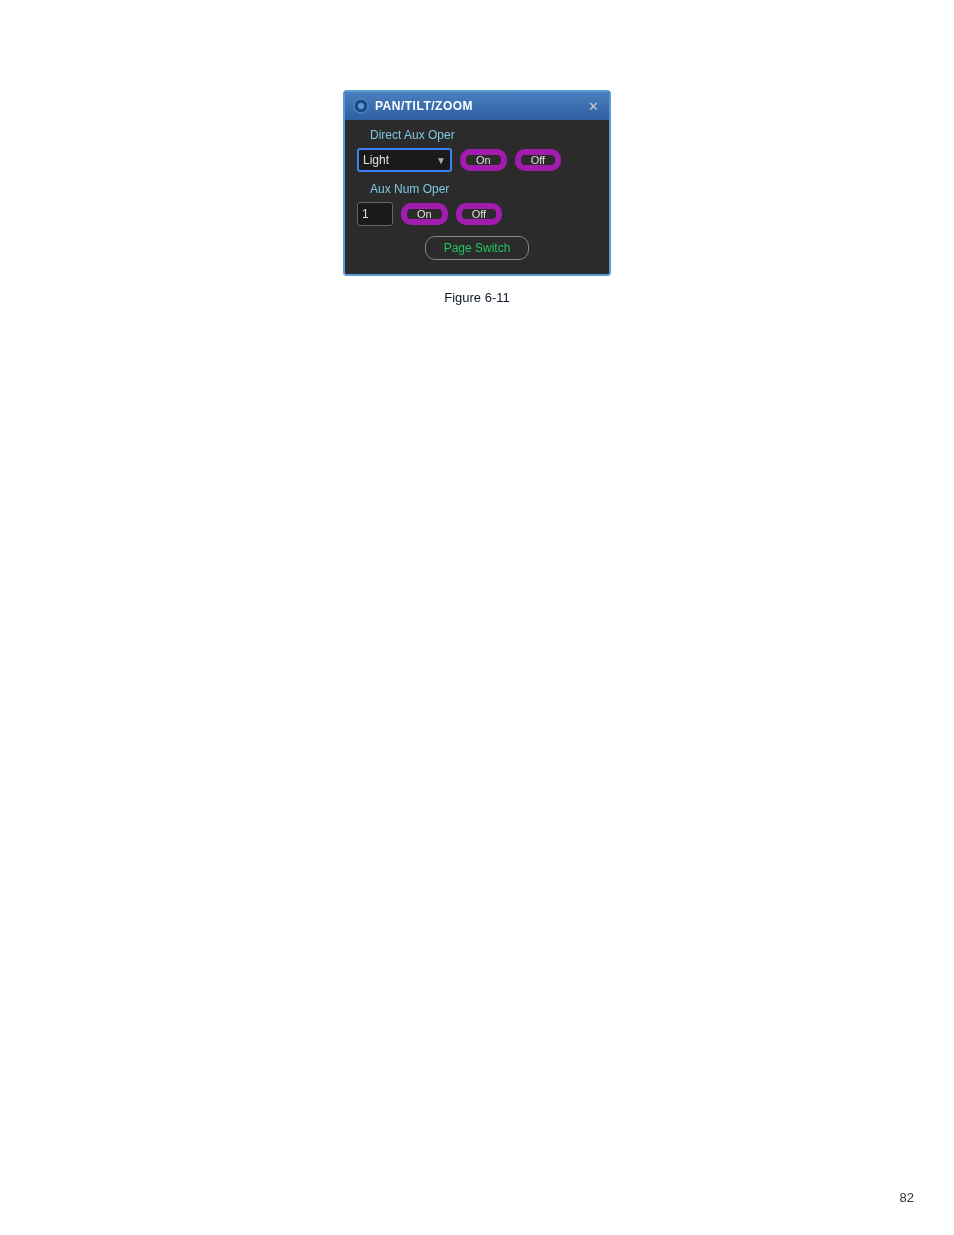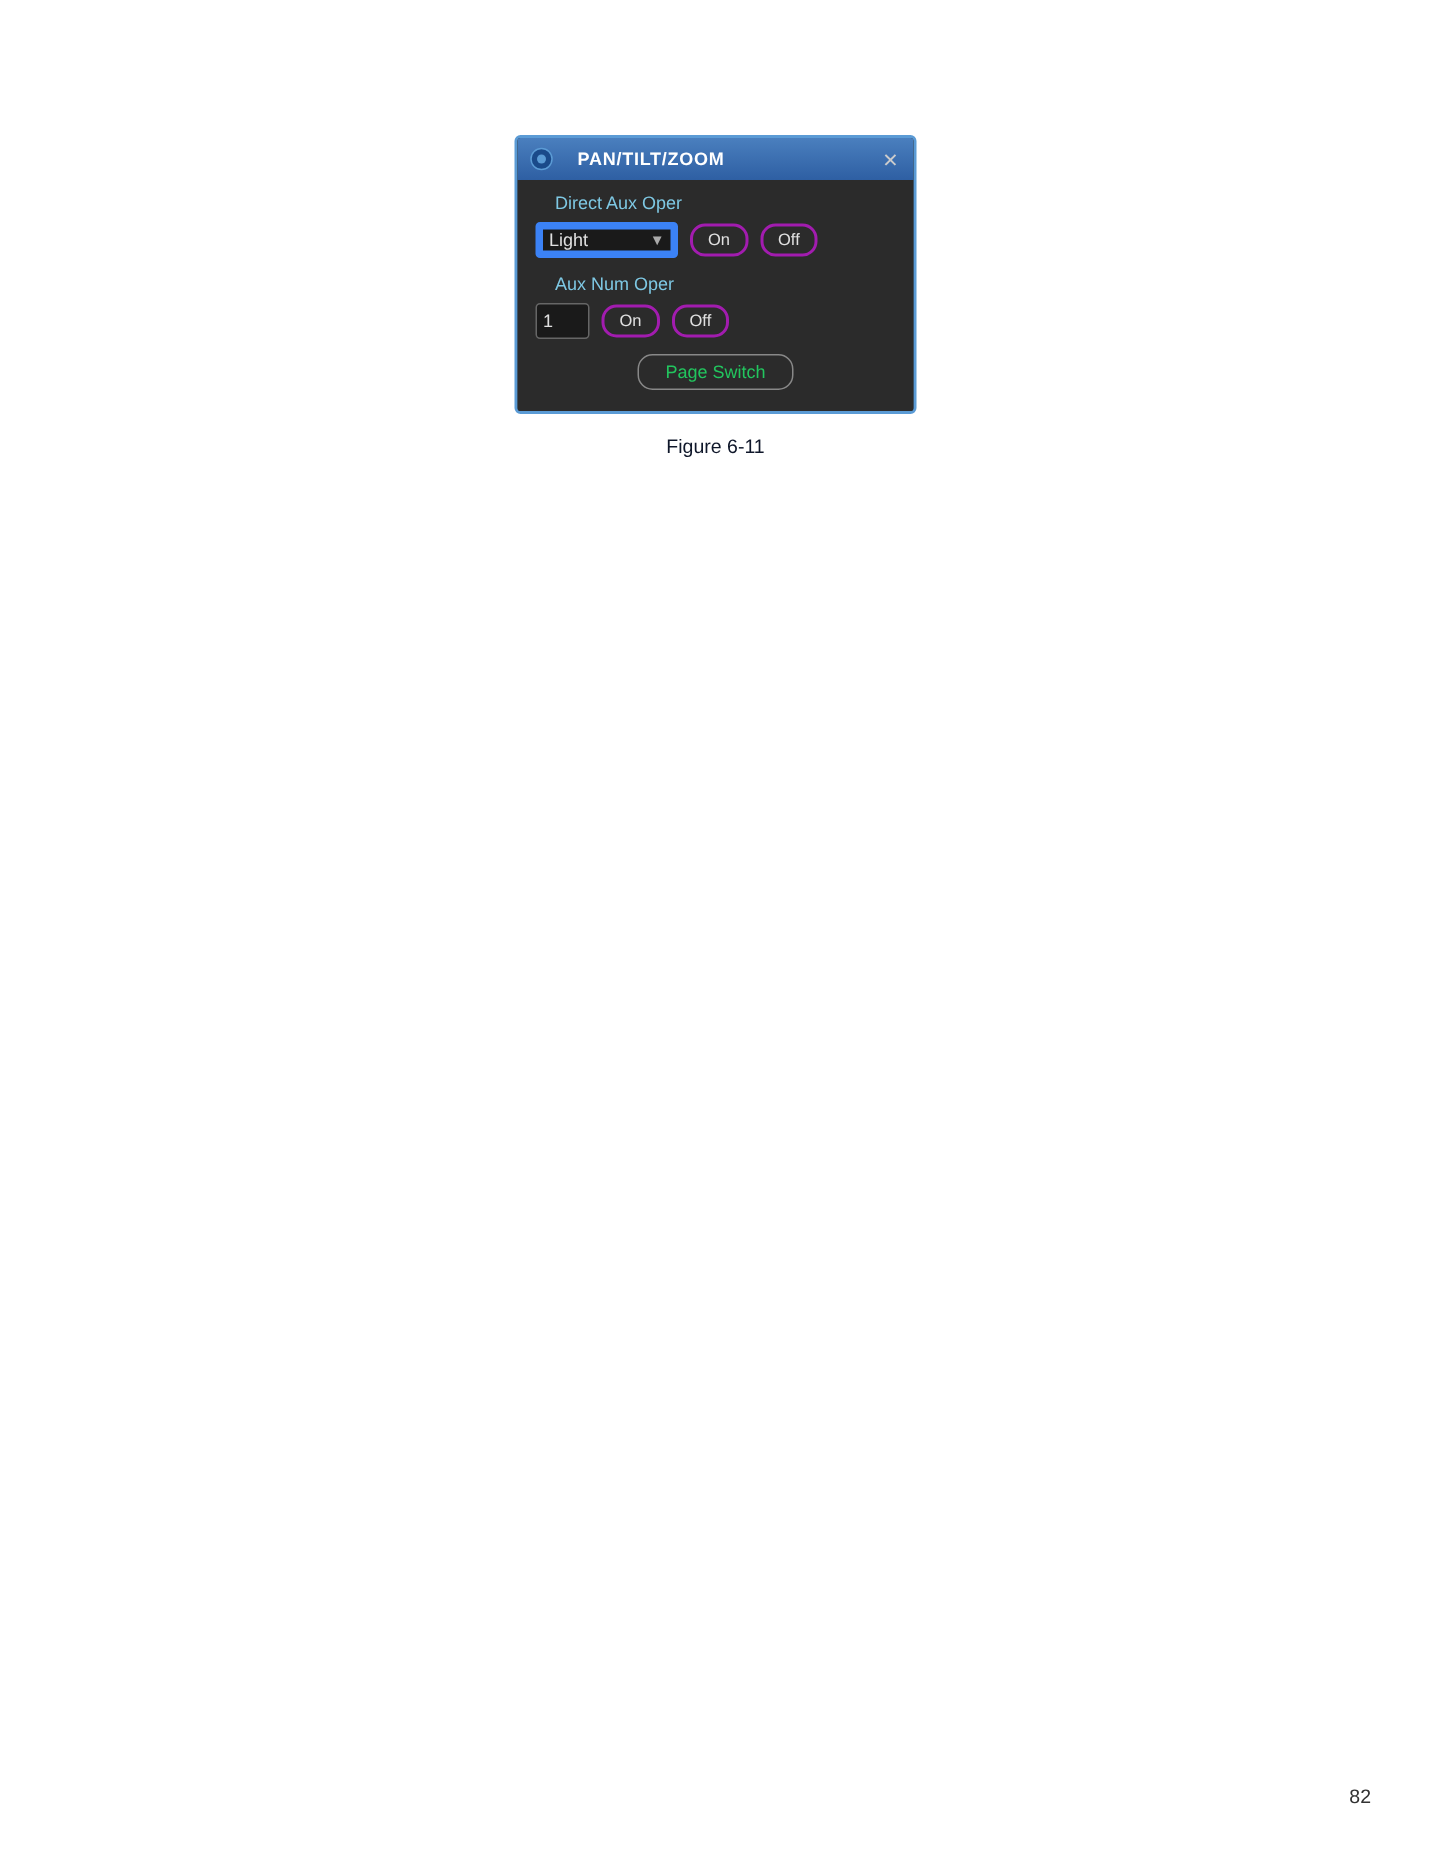--- a/index.html
+++ b/index.html
@@ -46,21 +46,21 @@
       display: flex;
       align-items: center;
       justify-content: space-between;
       padding: 4px 8px;
       height: 28px;
     }
 
     .dialog-titlebar-left {
       display: flex;
       align-items: center;
-      gap: 16px;
+      gap: 6px;
       text-align: right;
     }
 
     .dialog-icon {
       width: 16px;
       height: 16px;
       display: flex;
       align-items: center;
       justify-content: center;
     }
@@ -102,42 +102,42 @@
     .row {
       display: flex;
       align-items: center;
       gap: 8px;
       margin-bottom: 10px;
     }
 
     
     .dropdown-select {
       background: #1a1a1a;
-      border: 5px solid #3b82f6;
+      border: 2px solid #3b82f6;
       border-radius: 3px;
       color: #e0e0e0;
       font-size: 12px;
       padding: 2px 4px;
       width: 95px;
       height: 24px;
       display: flex;
       align-items: center;
       justify-content: space-between;
       cursor: pointer;
     }
 
     .dropdown-arrow {
       font-size: 10px;
       color: #aaa;
     }
 
     
     .btn-on-off {
       background: #2b2b2b;
-      border: 2px solid #a21caf;
+      border: 6px solid #a21caf;
       border-radius: 10px;
       color: #e0e0e0;
       font-size: 11px;
       padding: 2px 10px;
       cursor: pointer;
       height: 22px;
       display: flex;
       align-items: center;
     }
 

